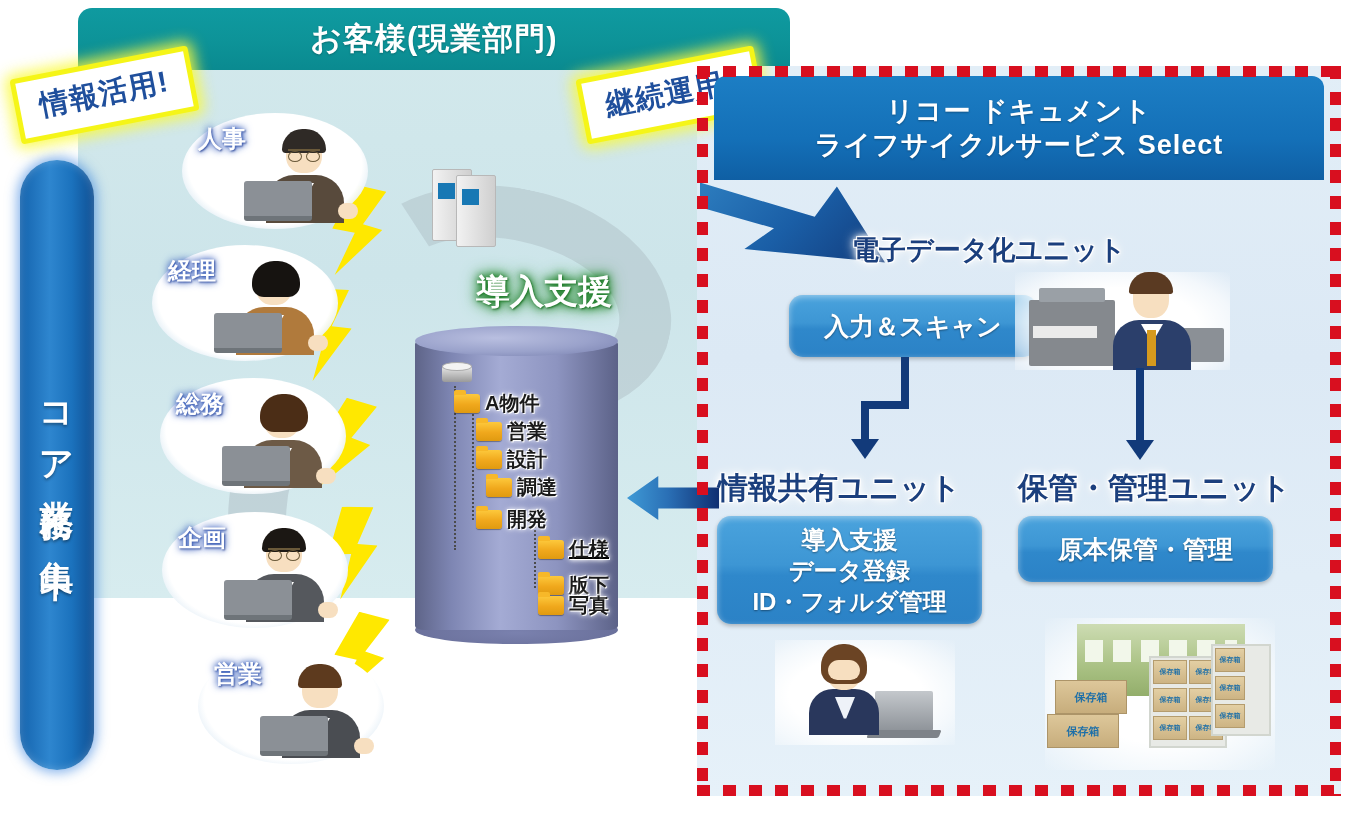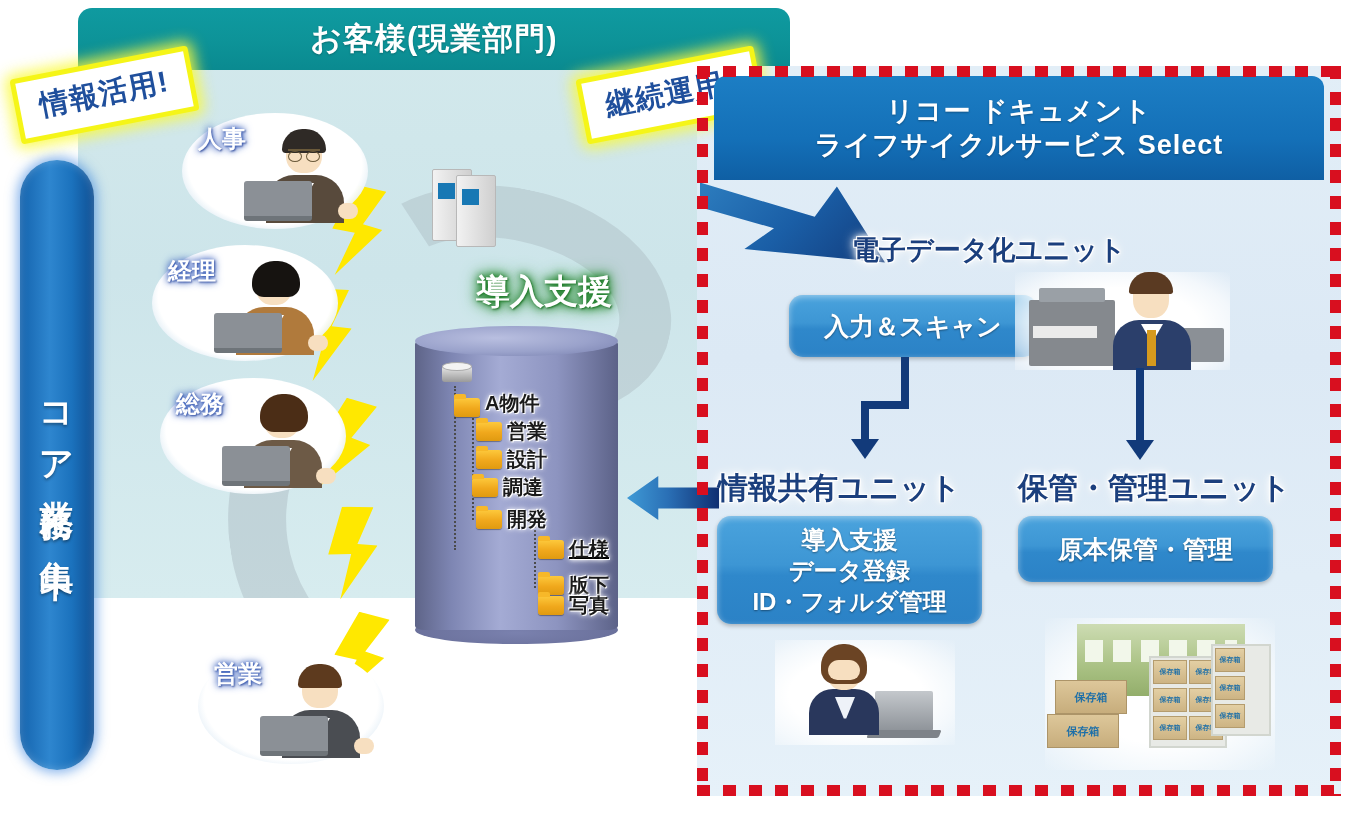--- a/index.html
+++ b/index.html
@@ -302,20 +302,33 @@
     <div class="pfig">
       <div class="phead"></div>
         <div class="phair" style="background:#4b2d16; width:48px; height:38px; border-radius:22px 22px 14px 14px;"></div>
       <div class="pbody" style="background:#6d5a46;"></div>
       <div class="pshirt"></div>
       <div class="plaptop"></div>
         <div class="phand"></div>
     </div>
   </div>
 
+  <div class="persona" style="left:162px; top:512px;">
+    <div class="persona-label">企画</div>
+    <div class="pfig">
+      <div class="phead"></div>
+        <div class="phair" style="background:#1b1713;"></div>
+      <div class="pbody" style="background:#55585d;"></div>
+      <div class="pshirt"></div>
+        <div class="ptie" style="background:#2f7a38;"></div>
+      <div class="pglasses"></div>
+        <div class="plaptop"></div>
+        <div class="phand"></div>
+    </div>
+  </div>
 
   <div class="persona" style="left:198px; top:648px;">
     <div class="persona-label">営業</div>
     <div class="pfig">
       <div class="phead"></div>
         <div class="phair" style="background:#5d3a1e;"></div>
       <div class="pbody" style="background:#4a4d52;"></div>
       <div class="pshirt"></div>
         <div class="ptie" style="background:#b5212b;"></div>
       <div class="plaptop"></div>
@@ -332,33 +345,33 @@
 
   <div class="tree">
     <div class="db-icon">
       <div class="body"></div>
         <div class="cap"></div>
     </div>
     <div class="dotline" style="left:16px; top:26px; height:164px;"></div>
     <div class="dotline" style="left:34px; top:42px; height:118px;"></div>
     <div class="dotline" style="left:96px; top:150px; height:78px;"></div>
 
-    <div class="row" style="left:16px; top:30px;align-items:flex-end;">
+    <div class="row" style="left:16px; top:30px;">
         <div class="folder"></div>
         <span>A物件</span>
       </div>
     <div class="row" style="left:38px; top:58px;">
         <div class="folder"></div>
         <span>営業</span>
       </div>
     <div class="row" style="left:38px; top:86px;">
         <div class="folder"></div>
         <span>設計</span>
       </div>
-    <div class="row" style="left:34px; top:114px;justify-content:flex-end;">
+    <div class="row" style="left:48px; top:114px;justify-content:flex-end;">
         <div class="folder"></div>
         <span>調達</span>
       </div>
     <div class="row" style="left:38px; top:146px;">
         <div class="folder"></div>
         <span>開発</span>
       </div>
     <div class="row" style="left:100px; top:176px;text-decoration:underline;">
         <div class="folder"></div>
         <span>仕様</span>

